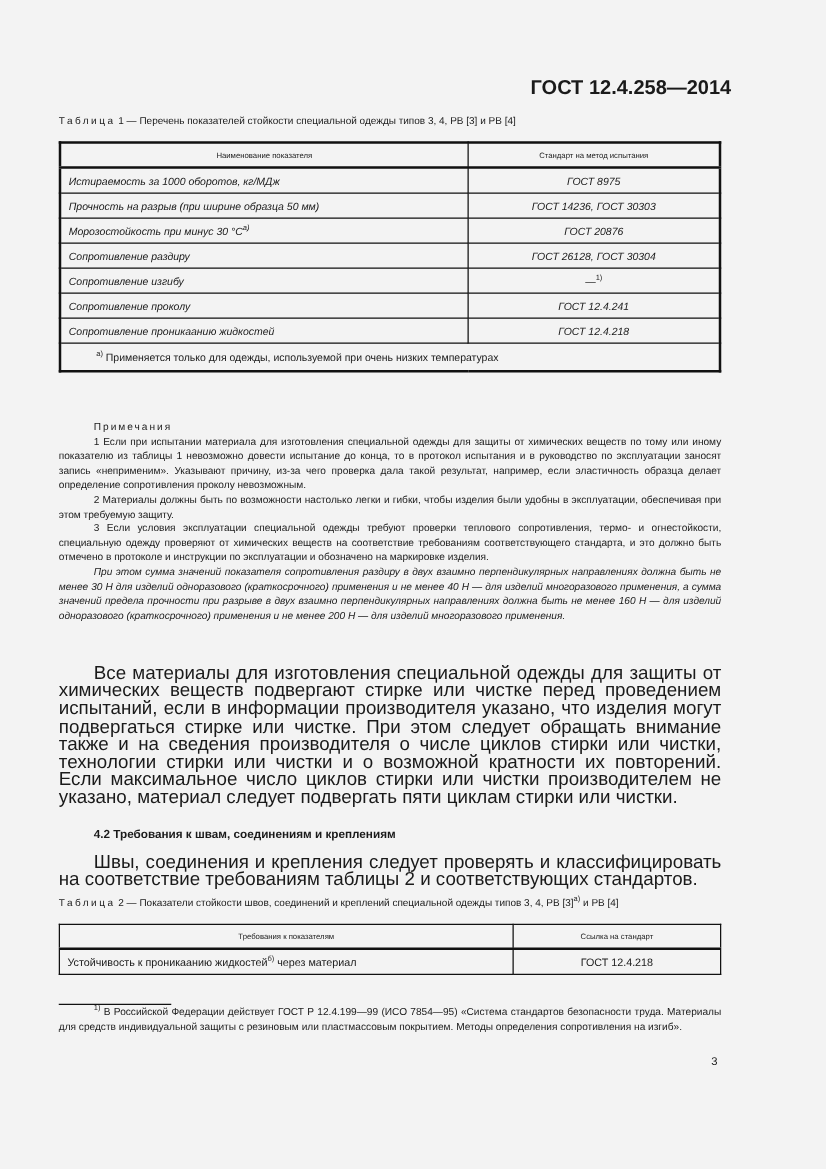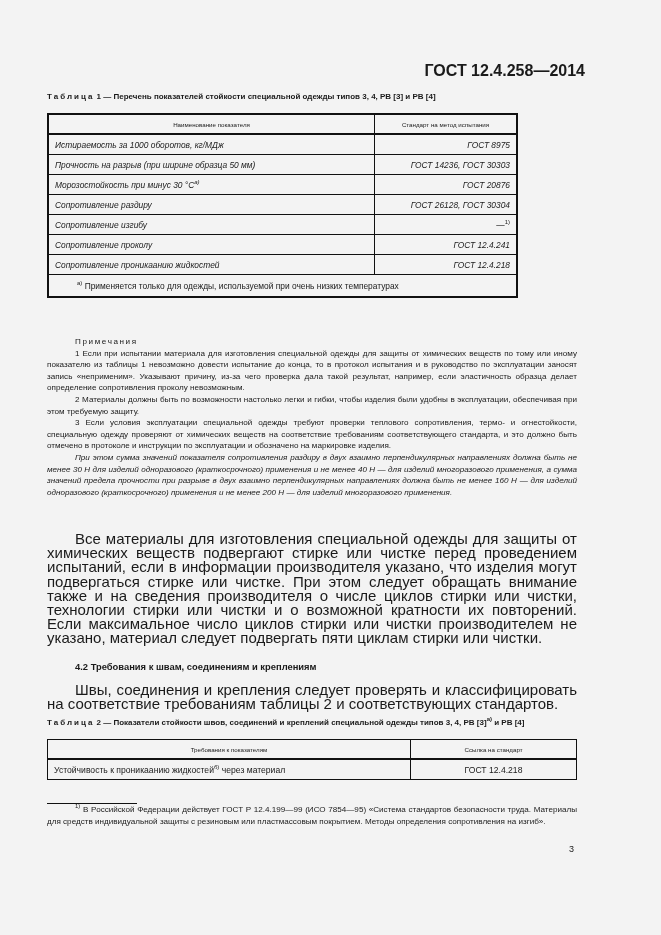--- a/index.html
+++ b/index.html
@@ -2,29 +2,29 @@
 <html><head>
   <meta charset="utf-8">
   <style>
     html, body { margin: 0; padding: 0; }
     body {
       width: 661px; height: 935px; background: #f3f3f3; position: relative; overflow: hidden;
       font-family: "Liberation Sans", sans-serif; color: #1a1a1a;
     }
     .abs { position: absolute; }
     .doc-code { right: 76px; top: 62px; font-size: 16px; font-weight: bold; }
-    .tcap { font-size: 8px; white-space: nowrap; font-weight: bold; }
+    .tcap { font-size: 8px; white-space: nowrap; }
     .tcap .lbl { letter-spacing: 2px; }
     table.t { border-collapse: collapse; position: absolute; font-size: 8.4px; }
     table.t td, table.t th { border: 1px solid #111; padding: 0 6px; height: 19px; font-weight: normal; }
     table.t th { font-size: 6.2px; height: 18px; text-align: center; }
-    table.t1 { left: 47px; top: 113px; width: 471px; border: 2px solid #111; }
+    table.t1 { left: 47px; top: 113px; width: 530px; border: 2px solid #111; }
     table.t1 thead tr { border-bottom: 2px solid #111; }
     table.t1 td.name { font-style: italic; width: 313px; }
-    table.t1 td.std { font-style: italic; text-align: right; }
+    table.t1 td.std { font-style: italic; text-align: center; }
     table.t1 td.fn { font-style: normal; padding-left: 28px; height: 21px; }
     sup { font-size: 6px; vertical-align: 4px; line-height: 0; }
     .para { left: 47px; width: 530px; font-size: 8.1px; line-height: 11.6px; text-align: justify; }
     .para p { margin: 0; }
     .ind { text-indent: 28px; }
     .ital { font-style: italic; }
     .notes-title { letter-spacing: 1.6px; }
     .body { left: 47px; width: 530px; font-size: 15px; line-height: 14.2px; text-align: justify; }
     .body p { margin: 0; }
     .h42 { left: 75px; top: 661px; font-size: 9.4px; font-weight: bold; }

